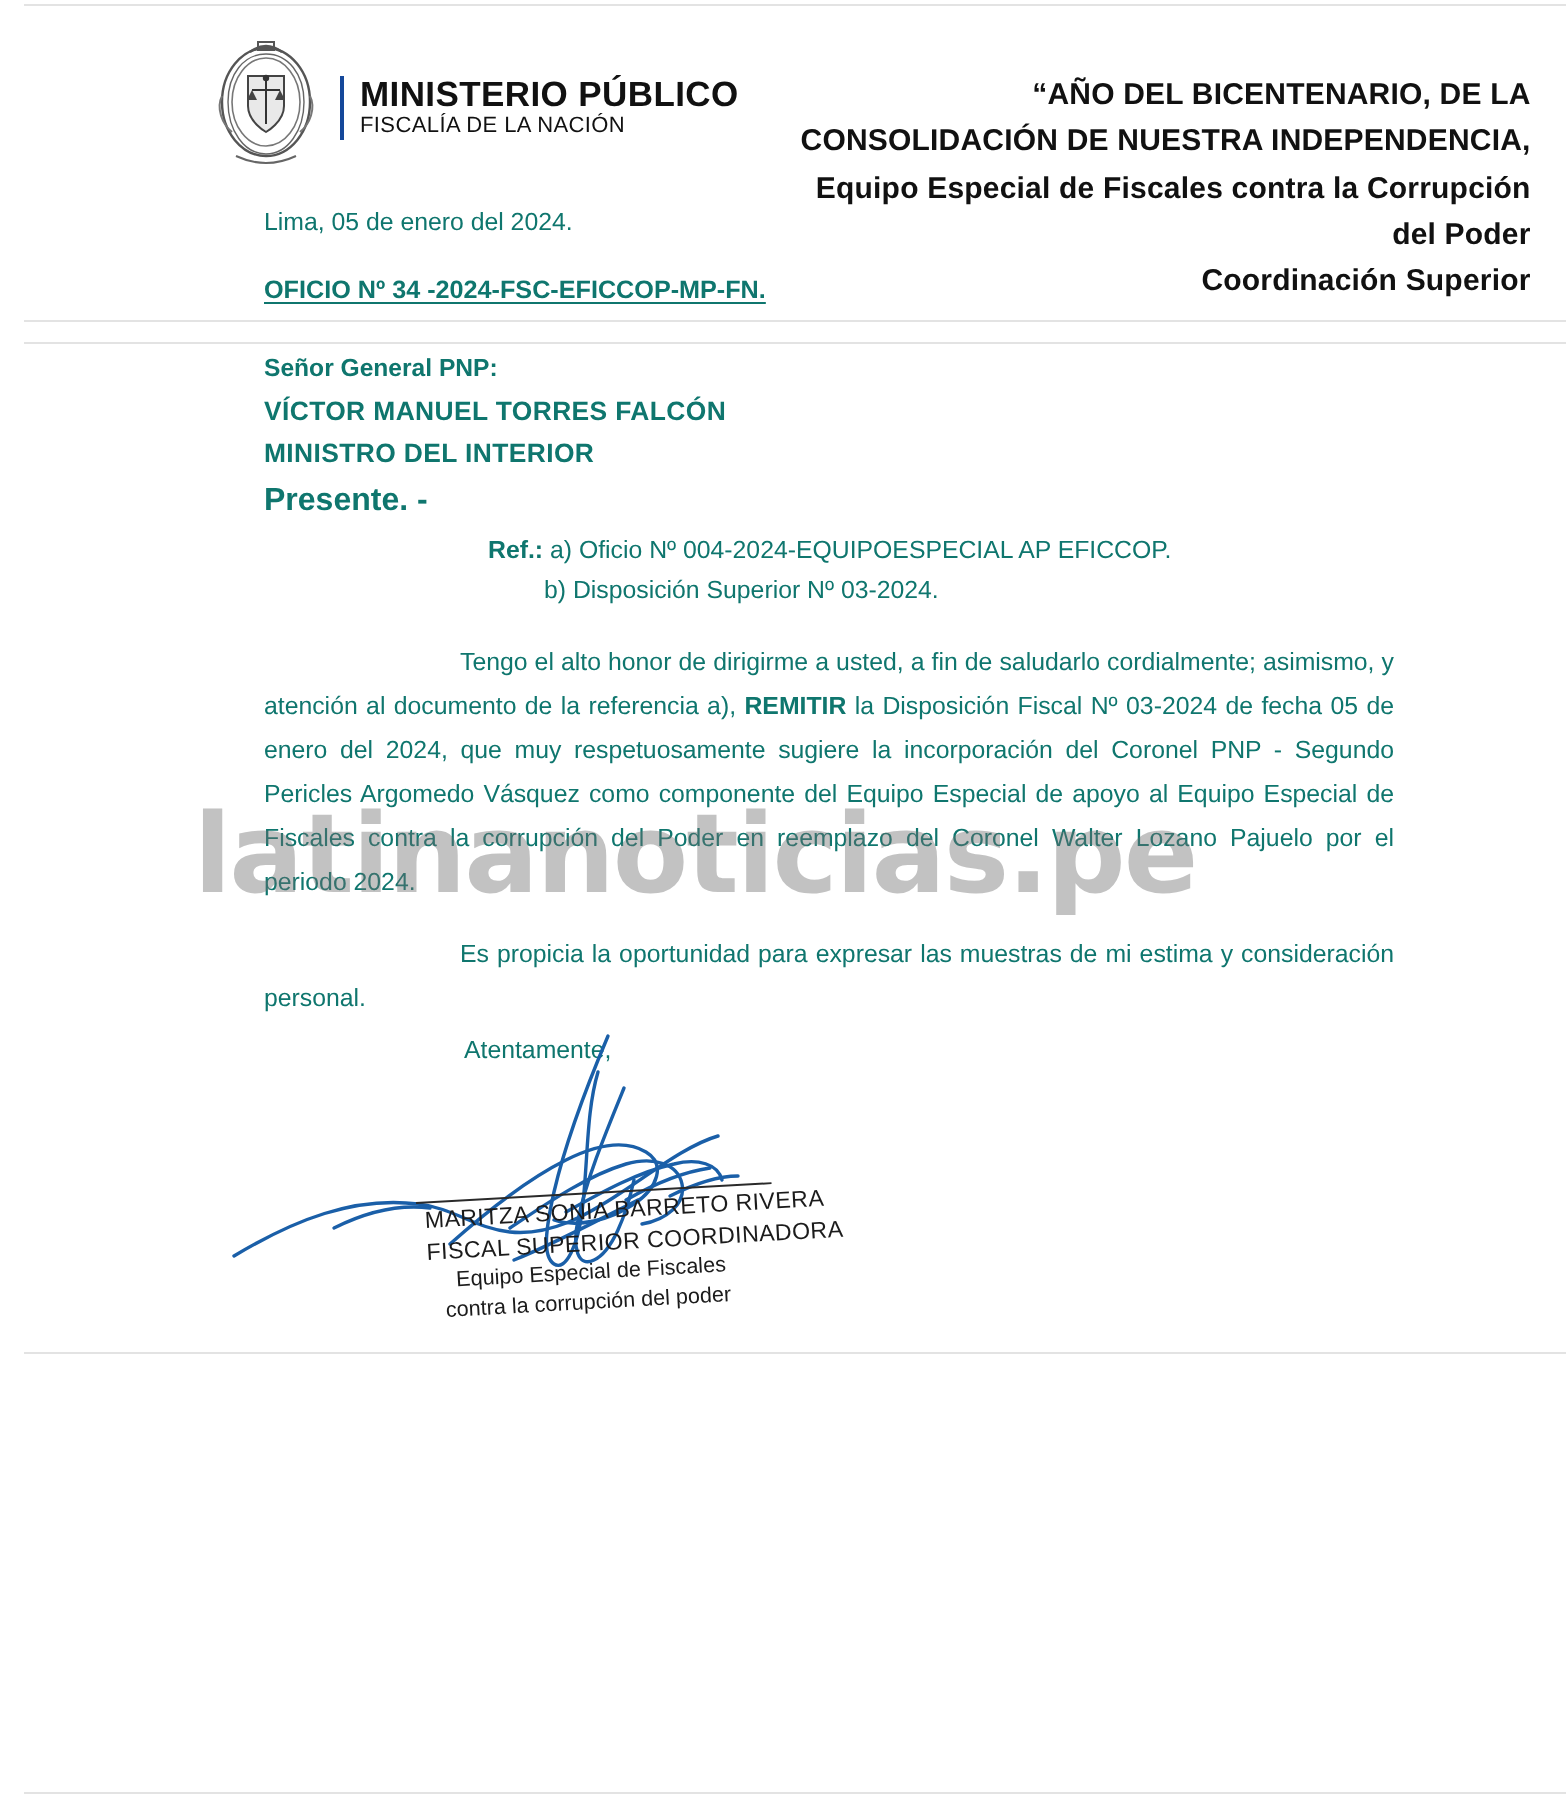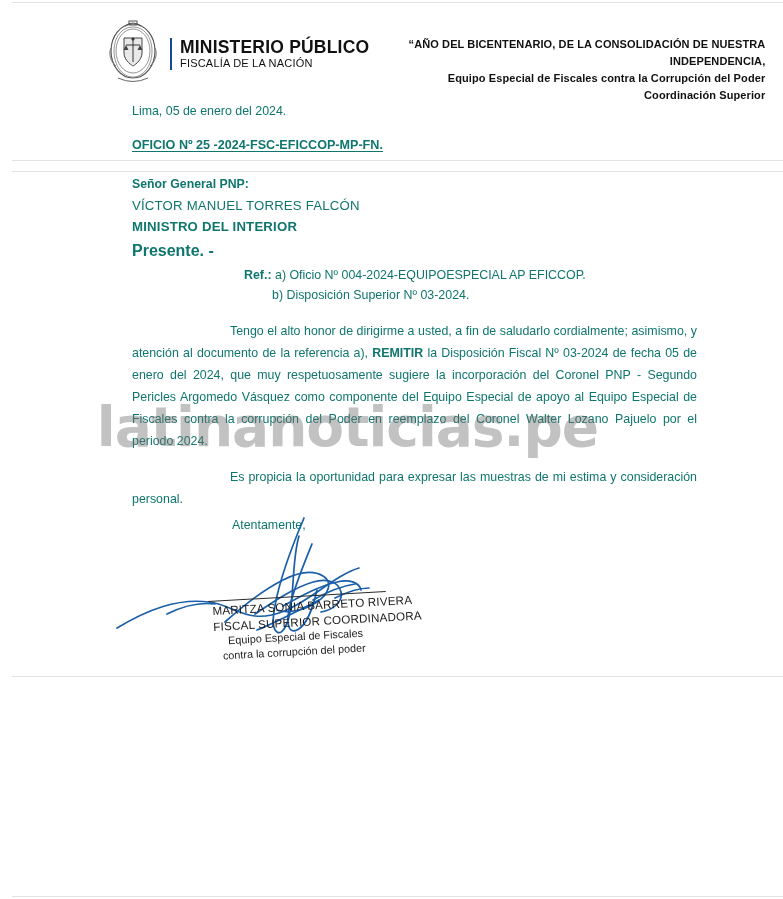--- a/index.html
+++ b/index.html
@@ -59,21 +59,21 @@
     letter-spacing: 0.2px;
     line-height: 1.15;
     color: #111;
     margin-top: 1px;
   }
 
   .header-right {
     margin-left: 16px;
     text-align: right;
     width: 380px;
-    font-size: 11px;
+    font-size: 15px;
     font-weight: bold;
     line-height: 1.55;
     letter-spacing: 0.1px;
     color: #111;
     margin-top: 18px;
   }
 
   
   .scanline {
     position: absolute;
@@ -98,21 +98,21 @@
   .oficio {
     top: 139px;
     font-weight: bold;
     font-size: 12.6px;
     text-decoration: underline;
     text-underline-offset: 2px;
   }
 
   .addressee { top: 175px; line-height: 1.62; }
   .addressee .ln1 { font-weight: bold; font-size: 12.3px; }
-  .addressee .ln2 { font-weight: normal; font-size: 13.2px; letter-spacing: 0.2px;}
+  .addressee .ln2 { font-weight: bold; font-size: 13.2px; letter-spacing: 0.2px;}
   .addressee .ln3 { font-weight: bold; font-size: 13.2px; letter-spacing: 0.2px;}
   .addressee .ln4 { font-weight: bold; font-size: 16px; }
 
   .refs {
     top: 265px;
     left: 212px;
     width: 480px;
     line-height: 1.62;
     font-size: 12.4px;
     margin-left: 20px;
@@ -240,21 +240,21 @@
 
     <div class="header-right">
       <div>“AÑO DEL BICENTENARIO, DE LA CONSOLIDACIÓN DE NUESTRA INDEPENDENCIA,</div>
       <div>Equipo Especial de Fiscales contra la Corrupción del Poder</div>
       <div>Coordinación Superior</div>
     </div>
   </div>
 
   <div class="body-text lima">Lima, 05 de enero del 2024.</div>
 
-  <div class="body-text oficio">OFICIO Nº 25 -2024-FSC-EFICCOP-MP-FN.</div>
+  <div class="body-text oficio">OFICIO Nº 34 -2024-FSC-EFICCOP-MP-FN.</div>
 
   <div class="body-text addressee">
     <div class="ln1">Señor General PNP:</div>
     <div class="ln2">VÍCTOR MANUEL TORRES FALCÓN</div>
     <div class="ln3">MINISTRO DEL INTERIOR</div>
     <div class="ln4">Presente. -</div>
   </div>
 
   <div class="body-text refs">
     <div>

